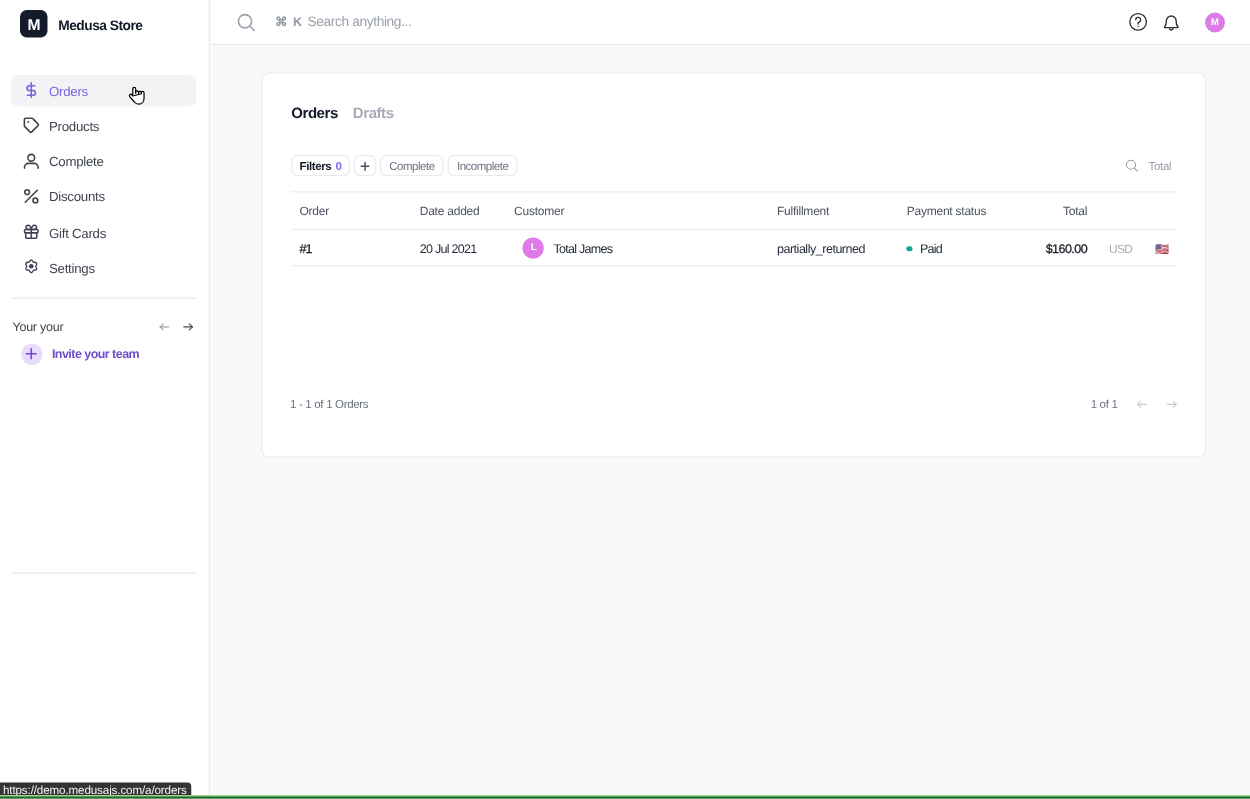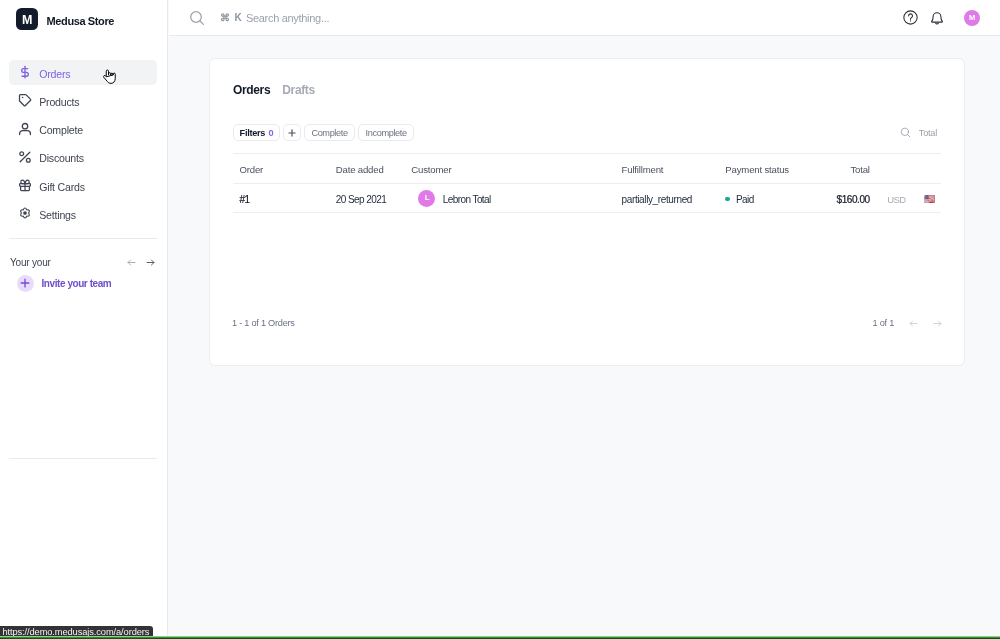--- a/index.html
+++ b/index.html
@@ -323,25 +323,25 @@
               <th data-name="column-header" class="col2">Customer</th>
               <th data-name="column-header" class="col3">Fulfillment</th>
               <th data-name="column-header" class="col4">Payment status</th>
               <th data-name="column-header" class="col5">Total</th>
               <th data-name="column-header-extra" class="colx"></th>
             </tr>
           </thead>
         <tbody id="tbody">
             <tr data-name="table-row">
               <td class="col0" data-name="cell-order">#1</td>
-              <td class="col1" data-name="cell-date">20 Sep 2021</td>
+              <td class="col1" data-name="cell-date">20 Jul 2021</td>
               <td class="col2" data-name="cell-customer">
                 <div class="cust">
                   <span class="cust-av" data-name="customer-avatar">L</span>
-                  <span data-name="customer-name">Lebron Total</span>
+                  <span data-name="customer-name">Total James</span>
                 </div>
               </td>
               <td class="col3" data-name="cell-fulfillment">partially_returned</td>
               <td class="col4" data-name="cell-payment-status">
                 <div class="pay">
                   <span class="dot" data-name="status-dot"></span>
                   <span data-name="payment-status-label">Paid</span>
                 </div>
               </td>
               <td class="col5 total" data-name="cell-total">$160.00</td>

